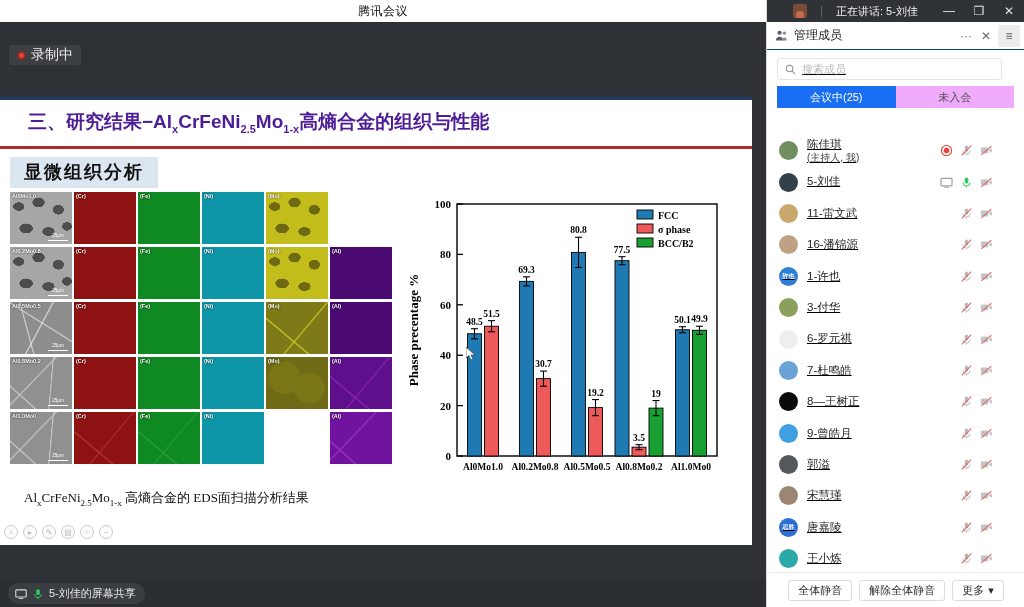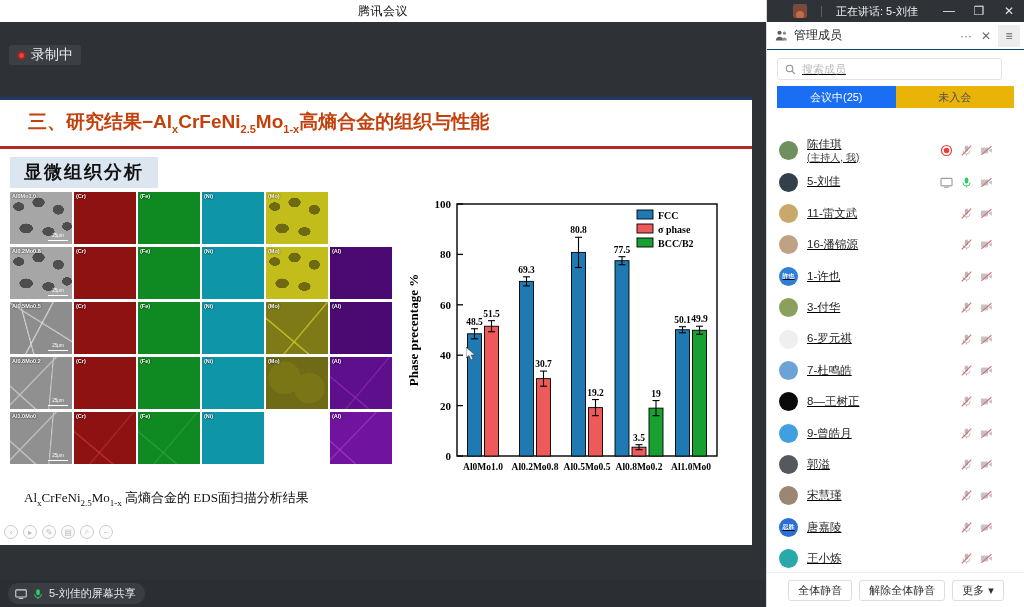--- a/index.html
+++ b/index.html
@@ -37,21 +37,21 @@
   
   #slide{
     position:absolute; left:0; top:75px; width:752px; height:448px;
     background:#ffffff; overflow:hidden;
   }
   #slide-topline{ position:absolute; left:0; top:0; width:100%; height:3px; background:#1f3864;}
   #slide-title-bar{ position:absolute; left:0; top:3px; width:100%; height:44px; }
   #slide-title{
     position:absolute; left:28px; top:9px;
     font-family:"Liberation Sans", sans-serif;
-    font-weight:bold; font-size:19px; color:#c2410c; white-space:nowrap;
+    font-weight:bold; font-size:19px; color:#4c1d95; white-space:nowrap;
   }
   #slide-title sub{ font-size:11px; }
   #slide-rule{ position:absolute; left:0; top:49px; width:100%; height:2.5px; background:#b02a2a;}
 
   #logo-wrap{ position:absolute; right:10px; top:5px; display:flex; align-items:center; gap:6px;}
   #logo-seal{
     width:36px;height:36px;border-radius:50%;
     border:1.6px solid #9e1b21; position:relative; background:#fff;
   }
   #logo-seal:after{
@@ -225,21 +225,21 @@
   }
   #search-input{
     border:0; outline:0; flex:1; font-size:11px; color:#222;
     font-family:"Liberation Sans", sans-serif; background:transparent;
   }
   #search-input::placeholder{ color:#b6b8bb; }
 
   #tabs{ display:flex; padding:0 10px; gap:0; margin-bottom:3px;}
   .tab{
     flex:1; height:22px; display:flex; align-items:center; justify-content:center;
-    font-size:11px; color:#4e5155; background:#eab308; cursor:pointer;
+    font-size:11px; color:#4e5155; background:#f0abfc; cursor:pointer;
   }
   .tab.active{ background:#1a6ef4; color:#fff; }
 
   #plist{
     position:absolute; left:0; top:135px; width:236px; height:437px;
     overflow:hidden;
     text-decoration:underline;
   }
   .prow{
     height:31.4px; display:flex; align-items:center; padding:0 10px 0 12px;

